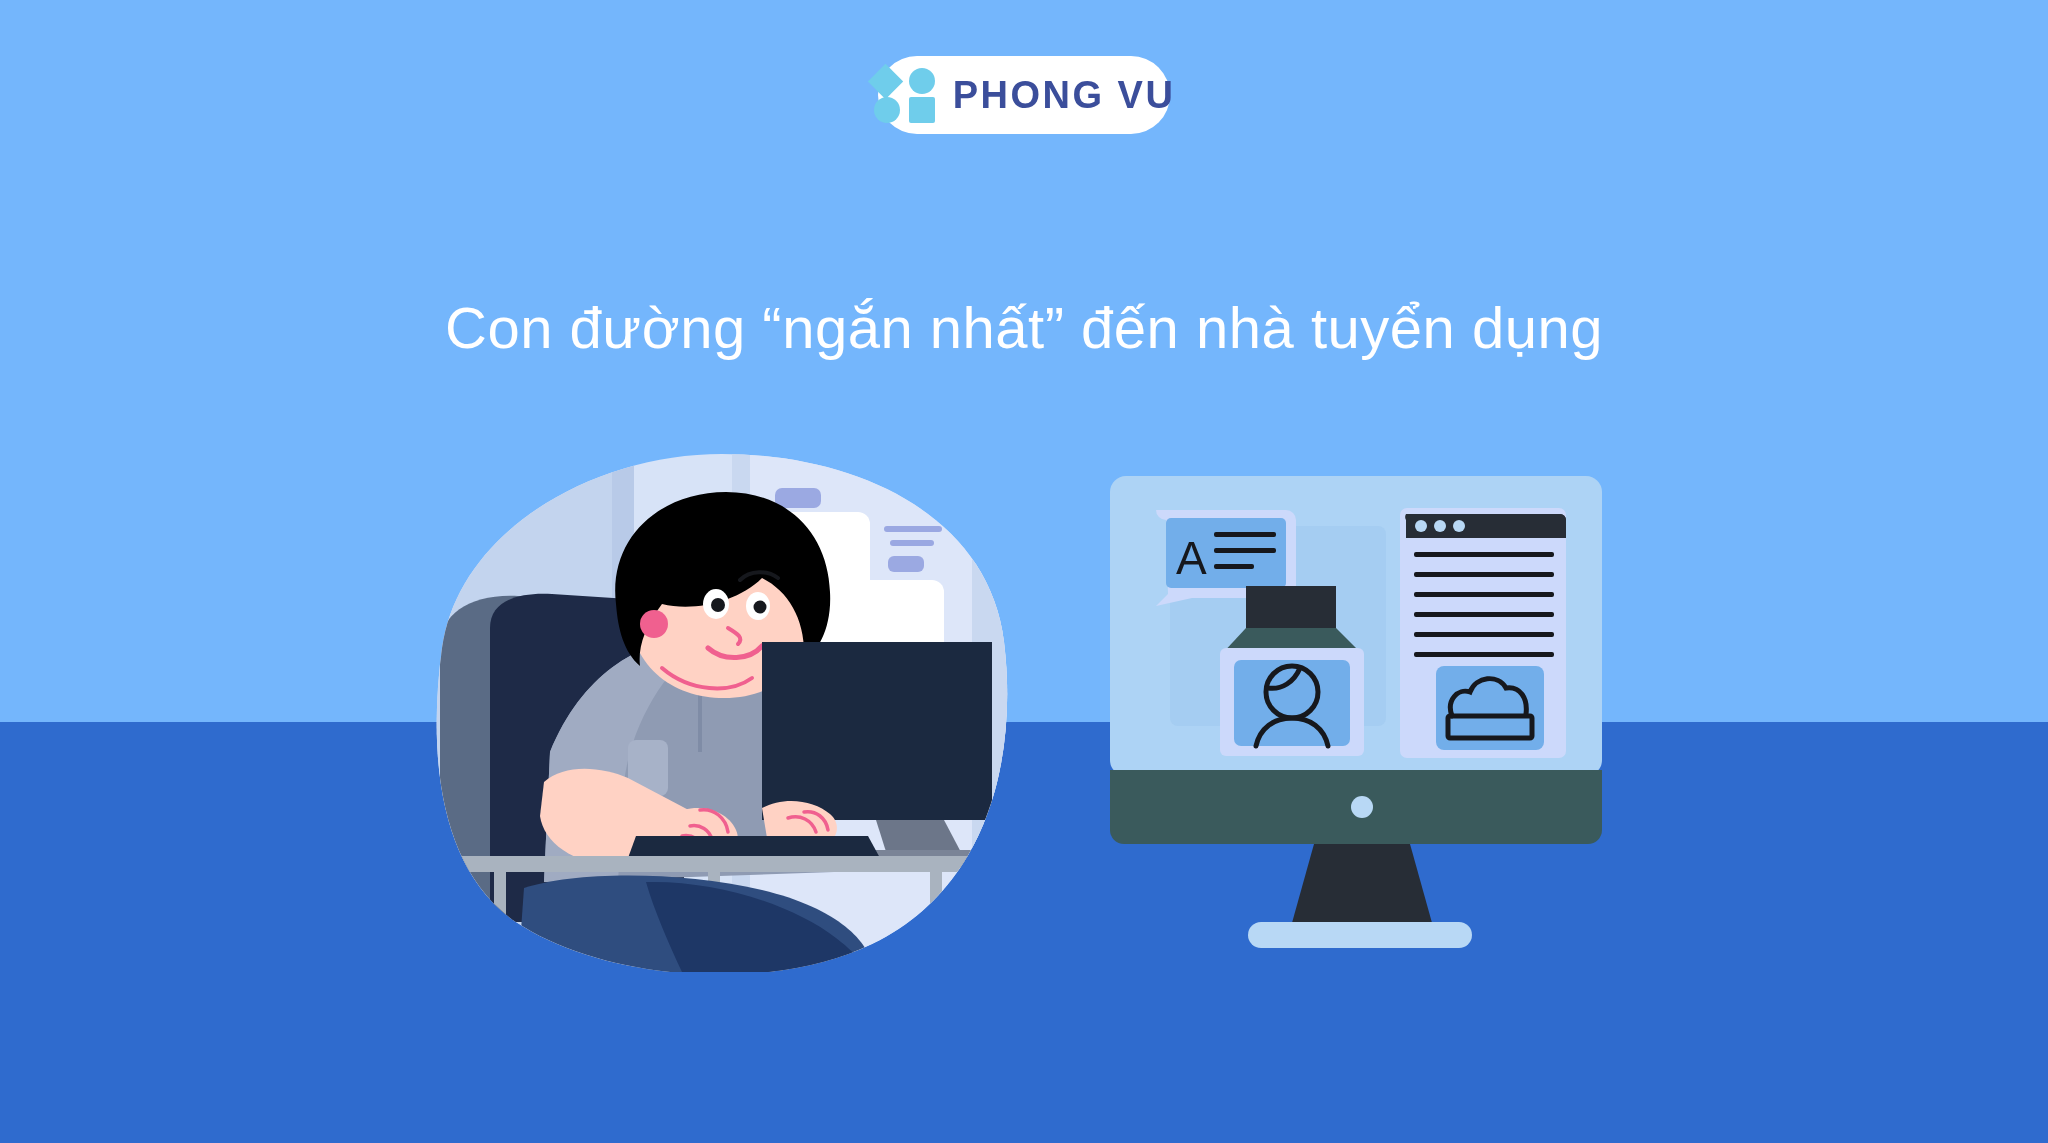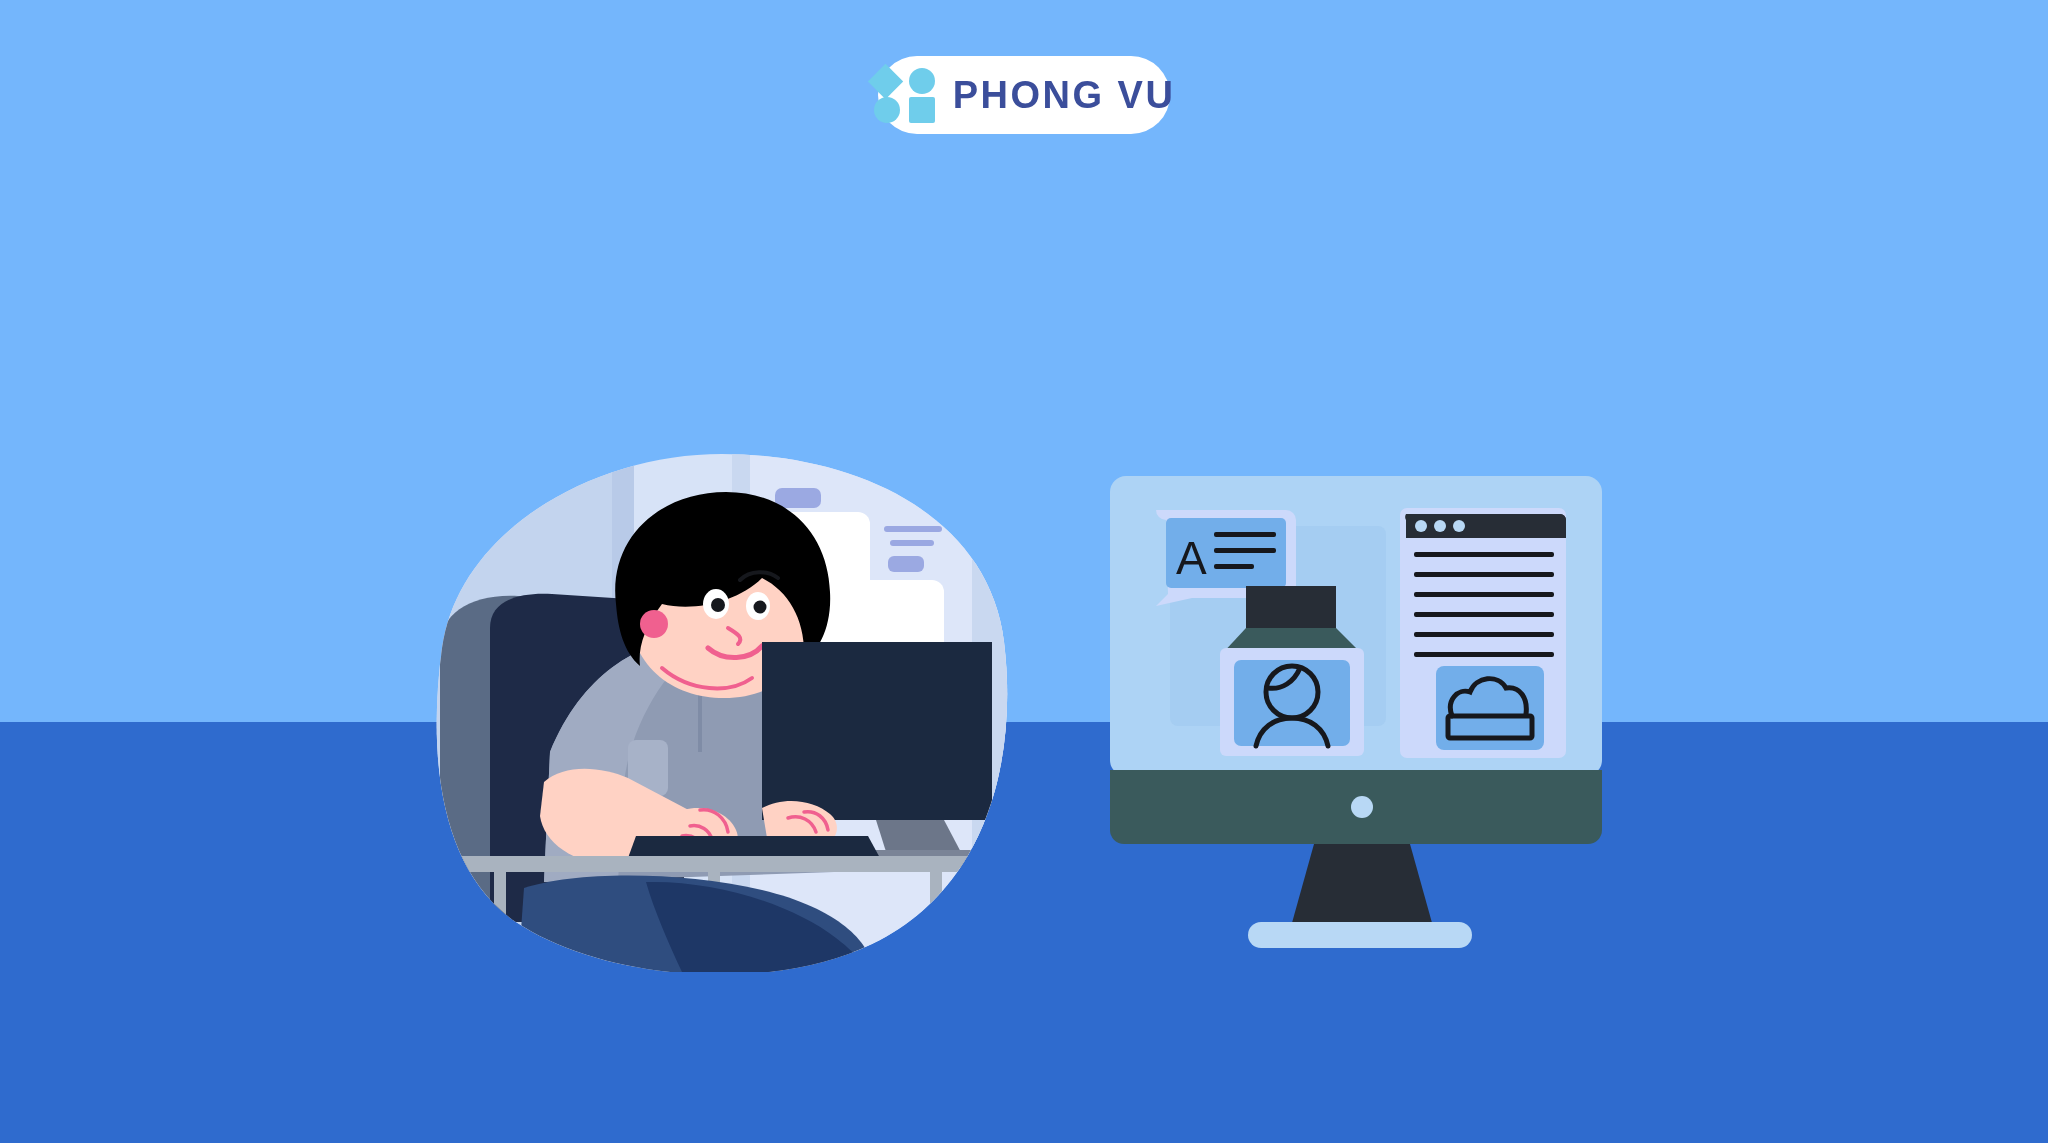--- a/index.html
+++ b/index.html
@@ -142,20 +142,21 @@
   <div class="logo-pill">
     <div class="logo-marks">
       <span class="lm lm-diamond"></span>
       <span class="lm lm-circle-tr"></span>
       <span class="lm lm-circle-bl"></span>
       <span class="lm lm-square-br"></span>
     </div>
     <div class="logo-word">PHONG VU</div>
   </div>
 
+  <div class="subtitle">Con đường “ngắn nhất” đến nhà tuyển dụng</div>
 
   <div class="person-scene">
     <svg width="580" height="520" viewBox="0 0 580 520" xmlns="http://www.w3.org/2000/svg">
       <defs>
         <clipPath id="blobClip">
           <path d="M290 2 C420 2 556 60 572 190 C586 306 556 436 440 492 C336 542 170 528 84 470 C6 417 -4 300 10 196 C26 80 160 2 290 2 Z"></path>
         </clipPath>
       </defs>
 
       <g clip-path="url(#blobClip)">

